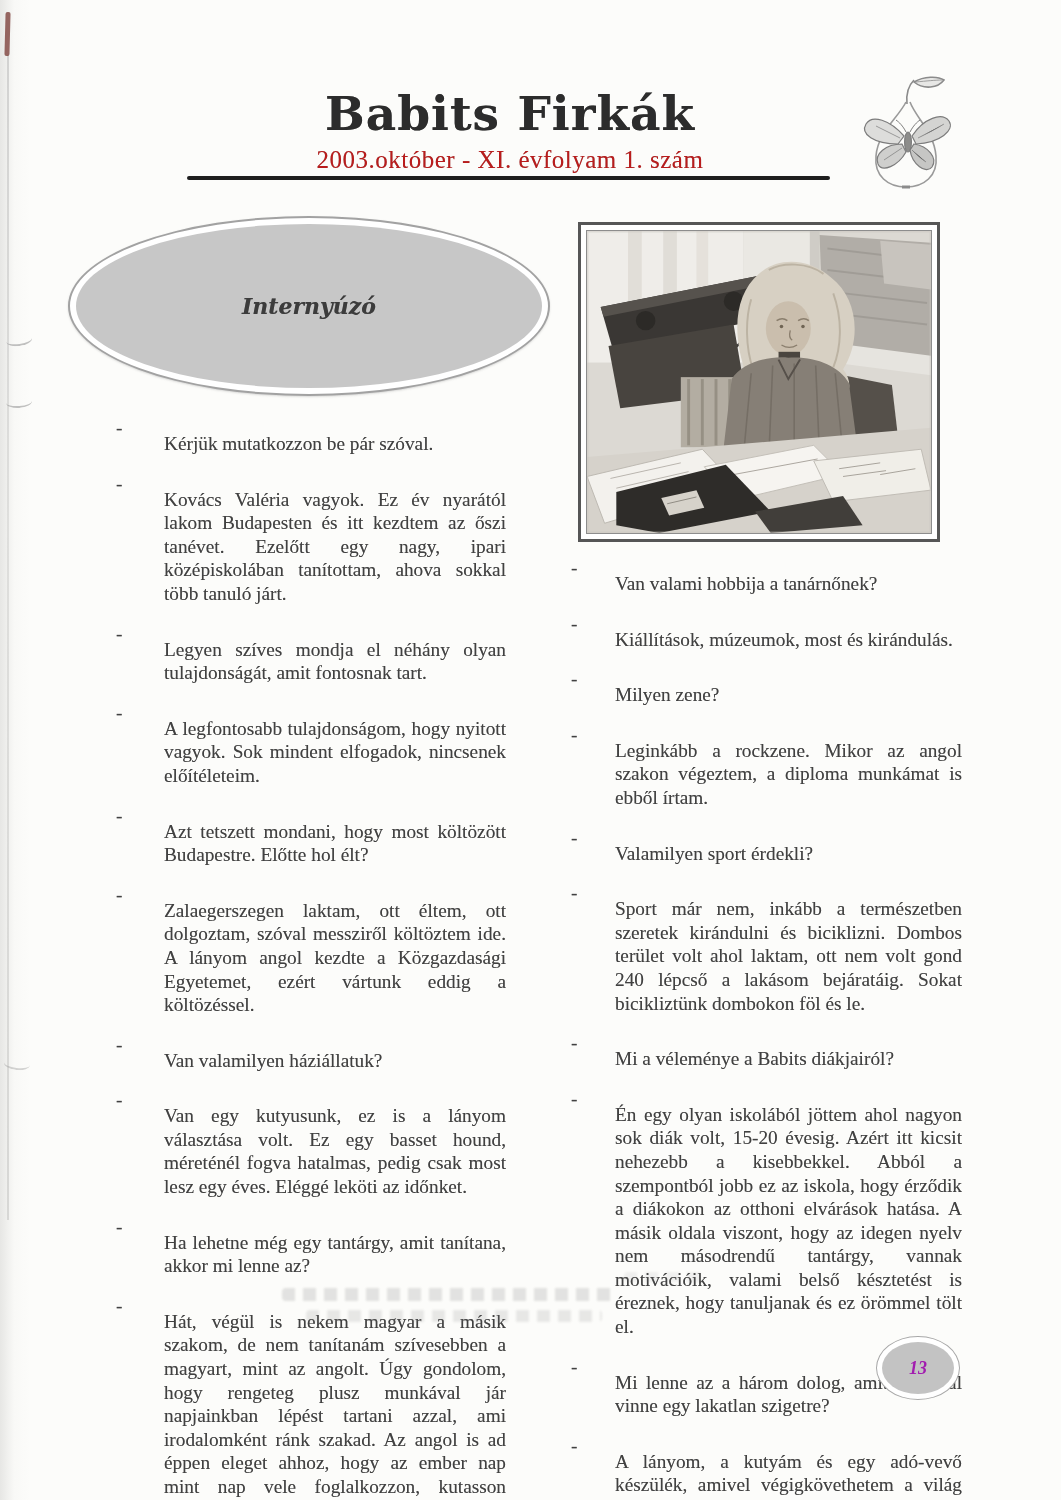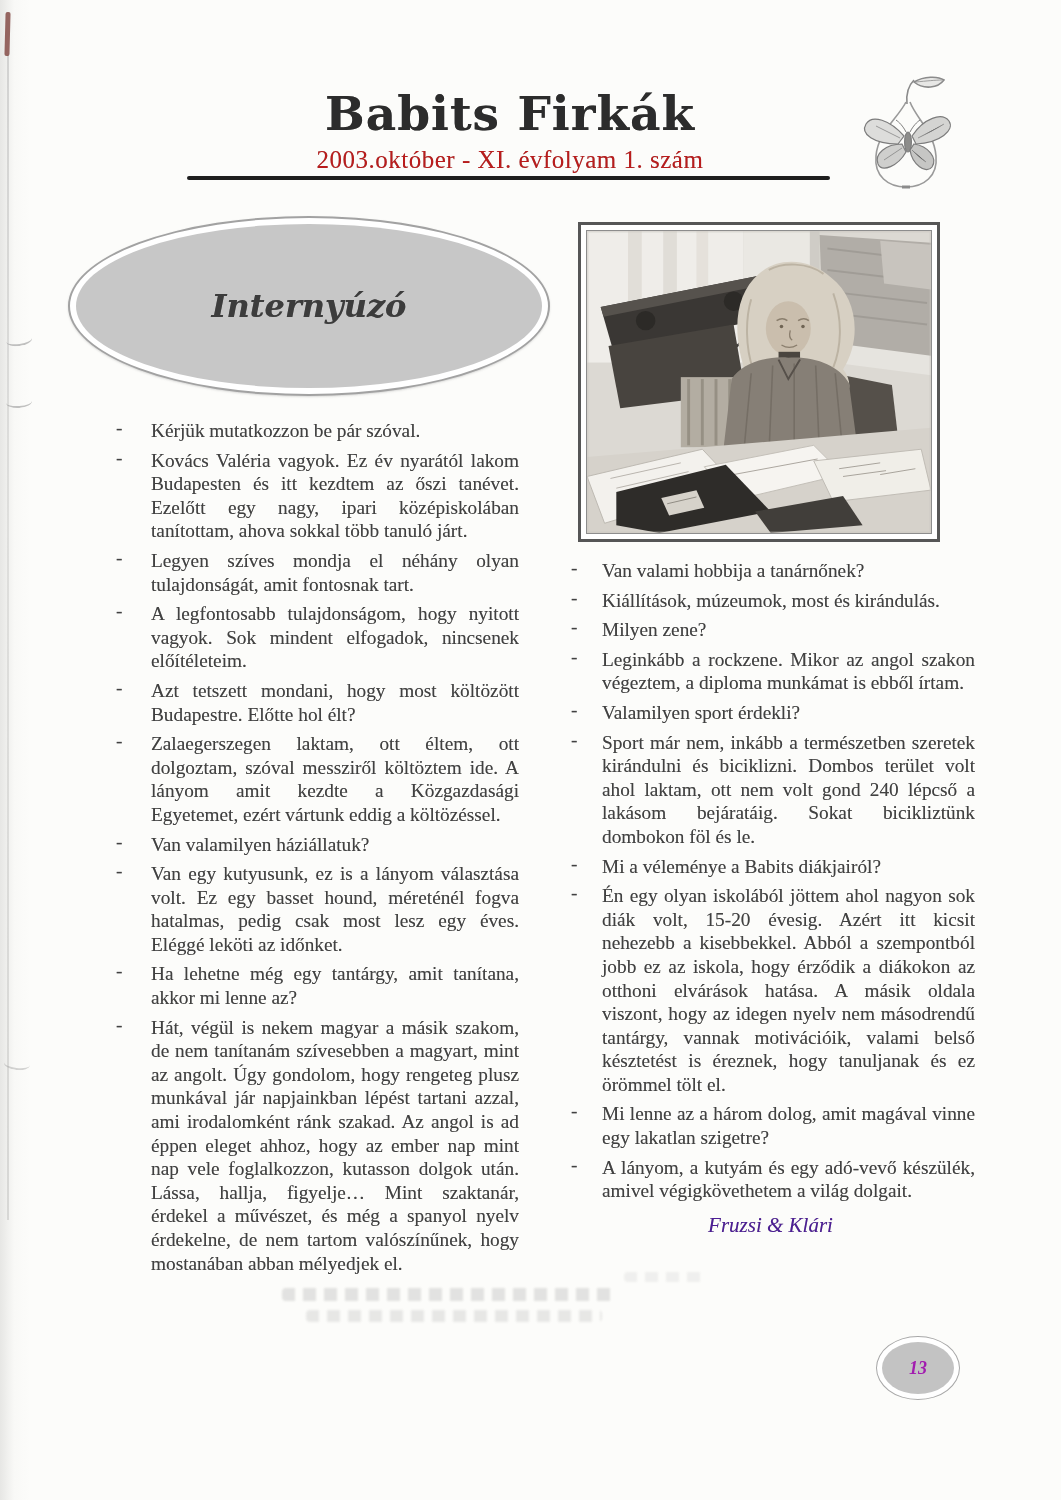--- a/index.html
+++ b/index.html
@@ -41,41 +41,41 @@
     padding:6px;box-sizing:border-box;
     box-shadow:0 1px 2px rgba(120,120,120,.25);
   }
   .oval-inner{
     width:100%;height:100%;border-radius:50%;
     background:#c7c7c7;
     display:flex;flex-direction:column;align-items:center;justify-content:center;
   }
   .oval-line{
     font-family:"DejaVu Serif",serif;font-style:italic;font-weight:bold;
-    font-size:32px;line-height:48px;color:#3c3c3c;
+    font-size:22px;line-height:48px;color:#3c3c3c;
     text-shadow:0 0 .6px rgba(50,50,50,.5);
   }
 
   
   .photo-frame{
     position:absolute;left:578px;top:222px;width:362px;height:320px;box-sizing:border-box;
     border:3px solid #565656;background:#fff;padding:5px;
   }
   .photo-inner{width:100%;height:100%;border:1px solid #8d8d8d;box-sizing:border-box;overflow:hidden;background:#dcd9d3;}
   .photo-inner svg{display:block;width:100%;height:100%;}
 
   
   .col{position:absolute;color:#414141;font-size:19.3px;line-height:23.6px;
        text-shadow:0 0 .5px rgba(70,70,70,.45);}
   .col-left{left:108px;top:416px;width:414px;}
   .col-right{left:563px;top:556px;width:415px;}
   .qa{display:grid;grid-template-columns:40px 1fr;}
   .col-right .qa{grid-template-columns:36px 1fr;}
   .qa .dash{text-align:left;padding-left:8px;}
-  .qa p{margin:3px;text-align:justify;}
+  .qa p{margin:16px;text-align:justify;}
   .signature{
     margin-top:8px;text-align:center;font-weight:normal;font-style:italic;
     font-size:21px;color:#4c1d95;
   }
 
   
   .pagenum{
     position:absolute;left:876px;top:1336px;width:84px;height:64px;box-sizing:border-box;
     border:1.5px solid #a8a8a8;border-radius:50%;background:#fff;padding:5px;
   }
@@ -258,21 +258,21 @@
     <div class="qa">
         <span class="dash">-</span>
         <p>A legfontosabb tulajdonságom, hogy nyitott vagyok. Sok mindent elfogadok, nincsenek előítéleteim.</p>
       </div>
     <div class="qa">
         <span class="dash">-</span>
         <p>Azt tetszett mondani, hogy most költözött Budapestre. Előtte hol élt?</p>
       </div>
     <div class="qa">
         <span class="dash">-</span>
-        <p>Zalaegerszegen laktam, ott éltem, ott dolgoztam, szóval messziről költöztem ide. A lányom amit kezdte a Közgazdasági Egyetemet, ezért vártunk eddig a költözéssel.</p>
+        <p>Zalaegerszegen laktam, ott éltem, ott dolgoztam, szóval messziről költöztem ide. A lányom angol kezdte a Közgazdasági Egyetemet, ezért vártunk eddig a költözéssel.</p>
       </div>
     <div class="qa">
         <span class="dash">-</span>
         <p>Van valamilyen háziállatuk?</p>
       </div>
     <div class="qa">
         <span class="dash">-</span>
         <p>Van egy kutyusunk, ez is a lányom választása volt. Ez egy basset hound, méreténél fogva hatalmas, pedig csak most lesz egy éves. Eléggé leköti az időnket.</p>
       </div>
     <div class="qa">

